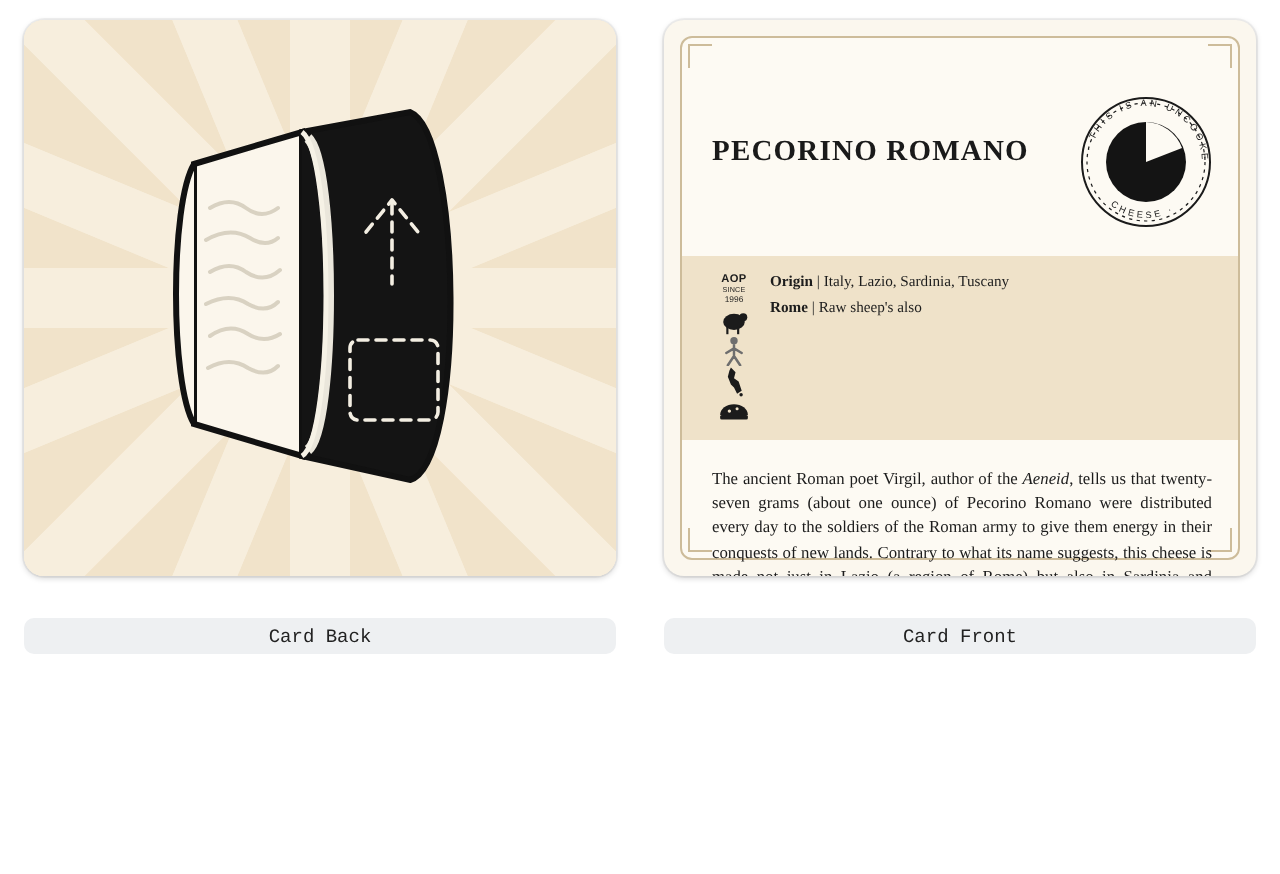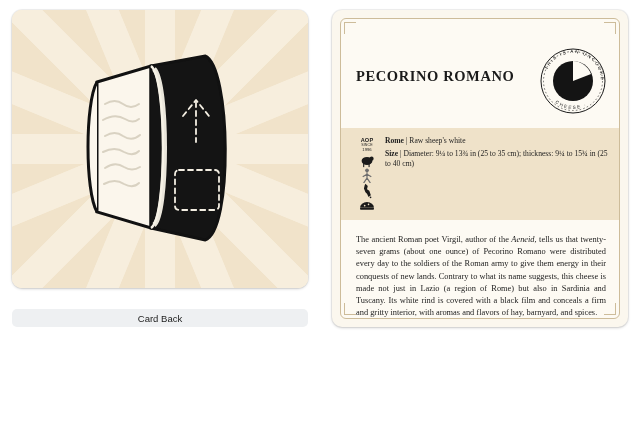--- a/index.html
+++ b/index.html
@@ -166,20 +166,21 @@
     margin-top: 21px;
     width: 296px;
     height: 25px;
     background: #eef0f2;
     border-radius: 5px;
     display: flex;
     align-items: center;
     justify-content: center;
     font-size: 9.5px;
     color: #222;
+    font-family: Liberation Mono, monospace;
   }
 </style>
 </head>
 <body>
 
 <div class="page">
 
   <div class="panel">
     <div class="card">
       <div class="sunburst" id="sunburst">
@@ -296,28 +297,29 @@
           <svg width="22" height="16" viewBox="0 0 22 16" aria-hidden="true">
             <path d="M2 11 A9 7 0 0 1 20 11 Z" fill="#1b1b1b"></path>
             <rect x="2" y="11" width="18" height="3" rx="1" fill="#1b1b1b"></rect>
             <circle cx="8" cy="8.5" r="1.1" fill="#efe2c9"></circle>
             <circle cx="13" cy="7" r="1" fill="#efe2c9"></circle>
           </svg>
         </div>
 
         <div class="facts-text">
           <div class="fact-row">
-            <b>Rome</b><span> | </span><span>Raw sheep's white</span>
+            <b>Origin</b><span> | </span><span>Italy, Lazio, Sardinia, Tuscany</span>
           </div>
           <div class="fact-row">
-            <b>Size</b><span> | </span><span>Diameter: 9¼ to 13¾ in (25 to 35 cm); thickness: 9¼ to 15¾ in (25 to 40 cm)</span>
+            <b>Rome</b><span> | </span><span>Raw sheep's also</span>
           </div>
         </div>
       </div>
 
       <div class="body-text">
         <span>The ancient Roman poet Virgil, author of the </span><i>Aeneid</i><span>, tells us that twenty-seven grams (about one ounce) of Pecorino Romano were distributed every day to the soldiers of the Roman army to give them energy in their conquests of new lands. Contrary to what its name suggests, this cheese is made not just in Lazio (a region of Rome) but also in Sardinia and Tuscany. Its white rind is covered with a black film and conceals a firm and gritty interior, with aromas and flavors of hay, barnyard, and spices.</span>
       </div>
     </div>
 
+    <div class="caption">Card Front</div>
   </div>
 
 </div>
 
 </body></html>

